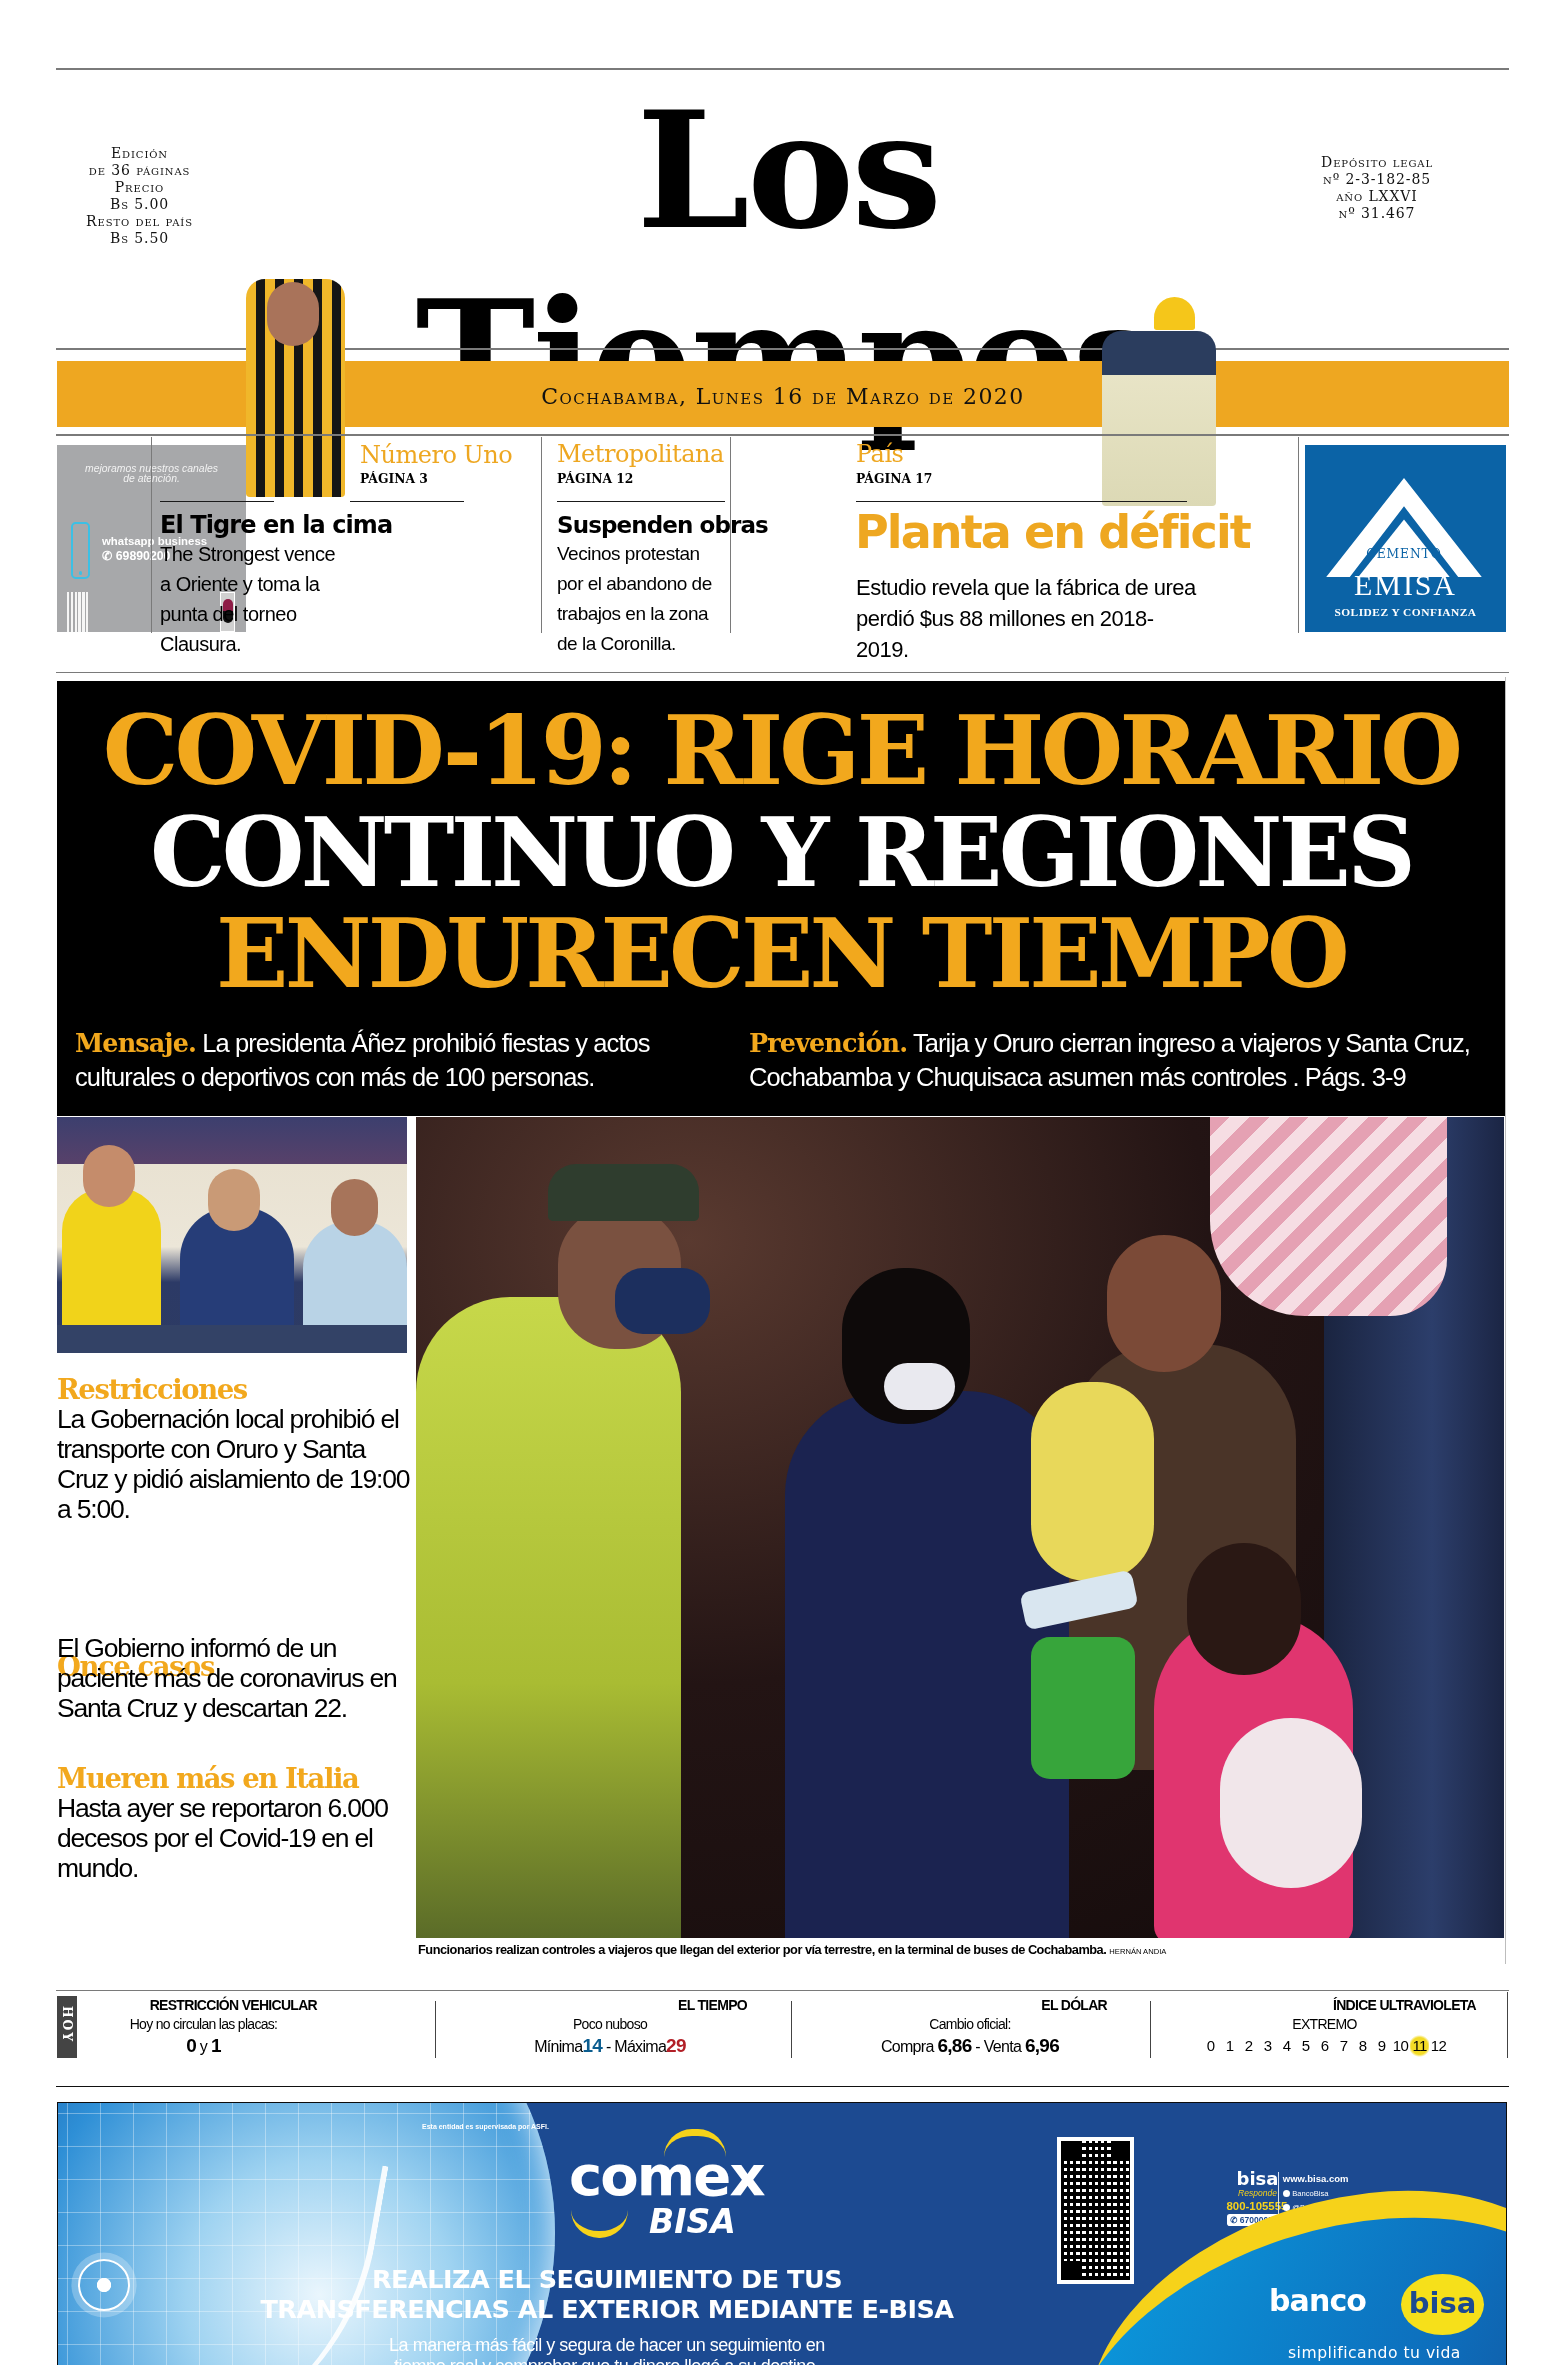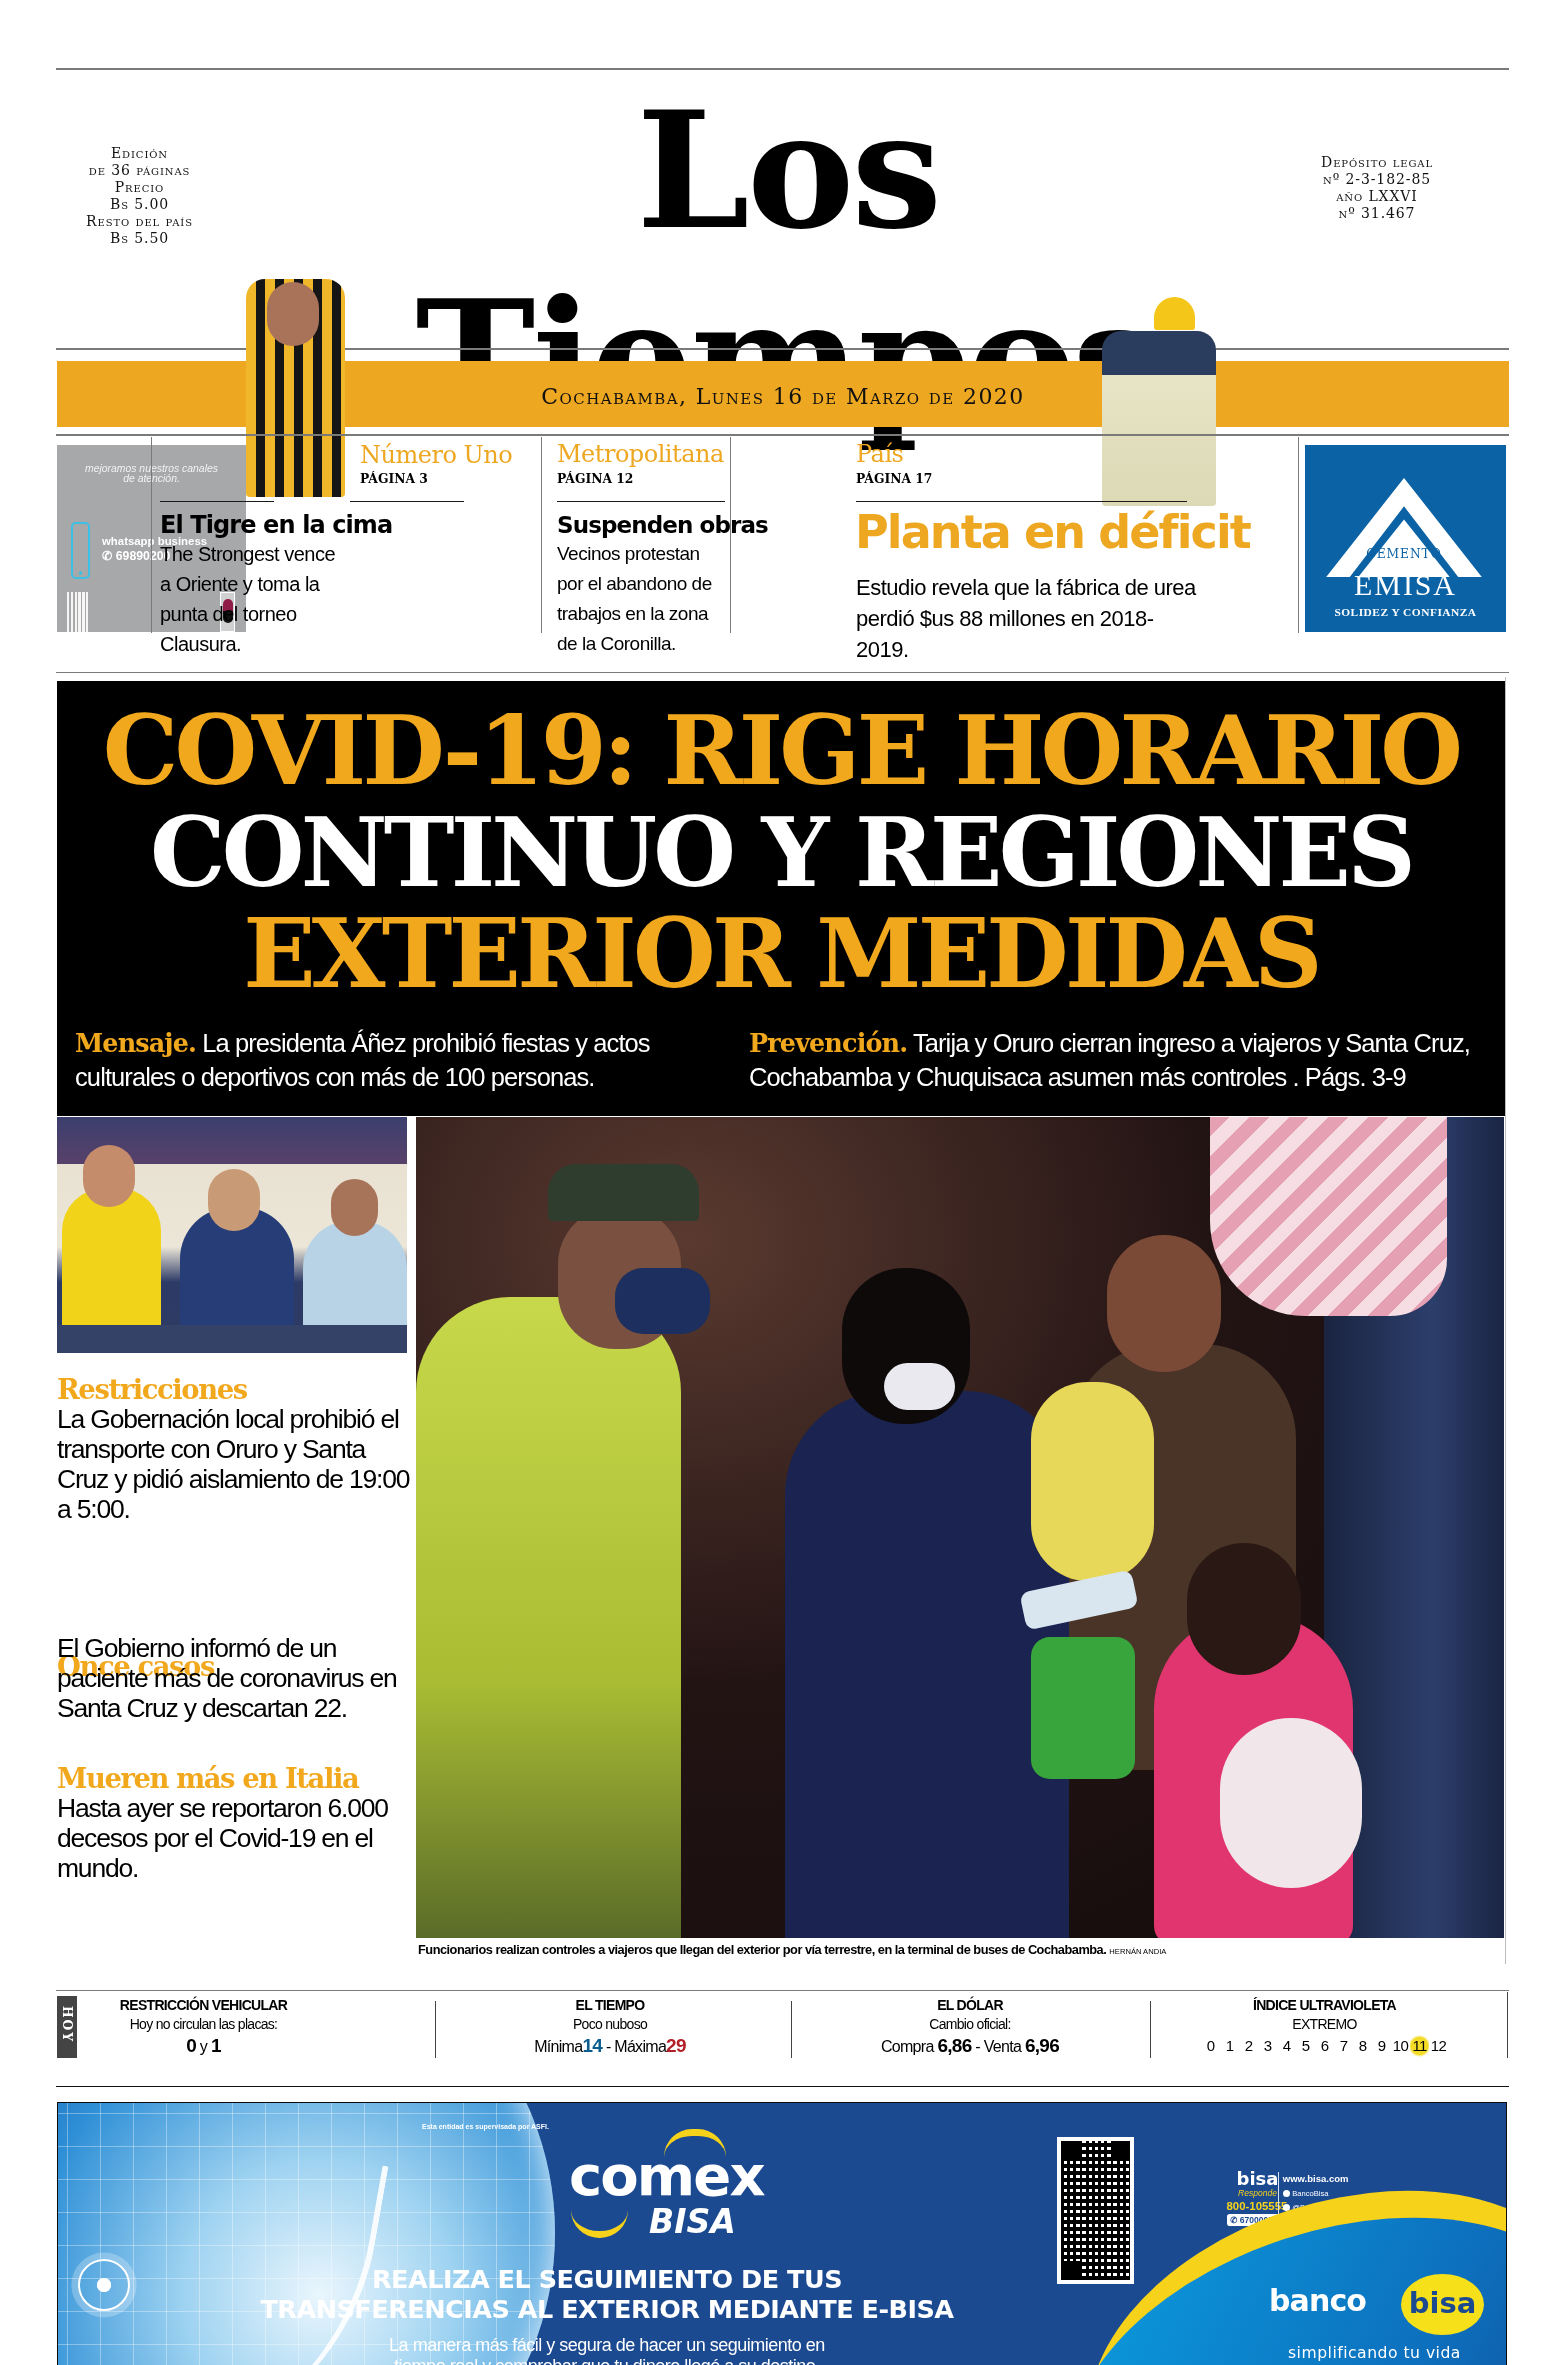--- a/index.html
+++ b/index.html
@@ -92,21 +92,21 @@
   .caption .credit { font-weight: normal; font-size: 7.6px; text-transform: uppercase; letter-spacing: 0; }
 
   
   .bh { position: absolute; left: 57px; font-family: "DejaVu Serif", serif; font-weight: bold; font-size: 27.4px; line-height: 30px; letter-spacing: -1.4px; color: #f2a81d; white-space: nowrap; }
   .bb { position: absolute; left: 57px; width: 360px; font-family: "Liberation Sans", sans-serif; font-size: 26.5px; line-height: 30px; letter-spacing: -1.2px; color: #000; }
 
   
   .hoy { position: absolute; left: 57px; top: 1996px; width: 20px; height: 62px; background: #444; }
   .hoy span { position: absolute; left: -21px; top: 21px; width: 62px; text-align: center; transform: rotate(90deg); font-family: "DejaVu Serif", serif; font-weight: bold; font-size: 12.3px; letter-spacing: 1.9px; color: #fff; }
   .info { position: absolute; top: 1997px; text-align: center; }
-  .info .t { font-family: "Liberation Sans", sans-serif; font-weight: bold; font-size: 14px; line-height: 17px; letter-spacing: -0.7px; }
+  .info .t { font-family: "Liberation Sans", sans-serif; font-weight: bold; font-size: 14px; line-height: 17px; letter-spacing: -0.7px; text-align: right; }
   .info .s { font-family: "Liberation Sans", sans-serif; font-size: 14px; line-height: 20px; letter-spacing: -0.7px; }
   .info .v { font-family: "Liberation Sans", sans-serif; font-size: 16px; line-height: 24px; letter-spacing: -0.7px; }
   .info b { font-size: 19px; }
   .lo { color: #0b5d8f; font-weight: bold; font-size: 19px; }
   .hi { color: #b21f27; font-weight: bold; font-size: 19px; }
   .uv { display: inline-block; width: 19px; text-align: center; font-size: 15px; }
   .uv.cur { background: radial-gradient(circle, #f3db27 55%, rgba(243,219,39,0) 72%); }
 
   
   .ad { position: absolute; left: 57px; top: 2102px; width: 1450px; height: 291px; background: #1c4a91; border: 0.9px solid #0c0c0c; overflow: hidden; }
@@ -236,21 +236,21 @@
   <div class="cem">CEMENTO</div>
   <div class="name">EMISA</div>
   <div class="slogan">SOLIDEZ Y CONFIANZA</div>
 </div>
 
 <div class="hr" style="top:672px;height:1.4px;"></div>
 
 <div class="leadbox">
   <div class="hl y" style="top:19px;">COVID-19: RIGE HORARIO</div>
   <div class="hl w" style="top:121px;">CONTINUO Y REGIONES</div>
-  <div class="hl y" style="top:222px;">EXTERIOR MEDIDAS</div>
+  <div class="hl y" style="top:222px;">ENDURECEN TIEMPO</div>
 
   <div class="deck" style="left:18px;top:345px;width:662px;">
     <span class="kick">Mensaje.</span>
     <span>La presidenta Áñez prohibió fiestas y actos culturales o deportivos con más de 100 personas.</span>
   </div>
   <div class="deck" style="left:692px;top:345px;width:748px;">
     <span class="kick">Prevención.</span>
     <span>Tarija y Oruro cierran ingreso a viajeros y Santa Cruz, Cochabamba y Chuquisaca asumen más controles .</span>
     <span class="pags">Págs. 3-9</span>
   </div>

